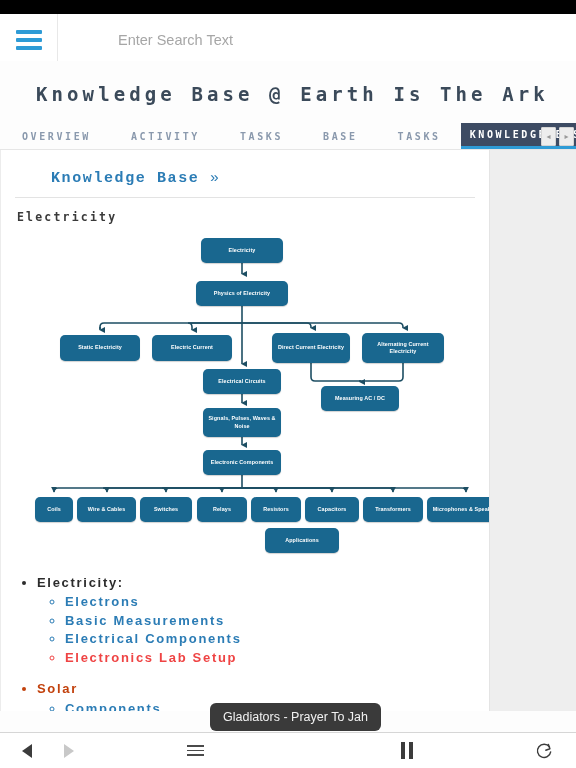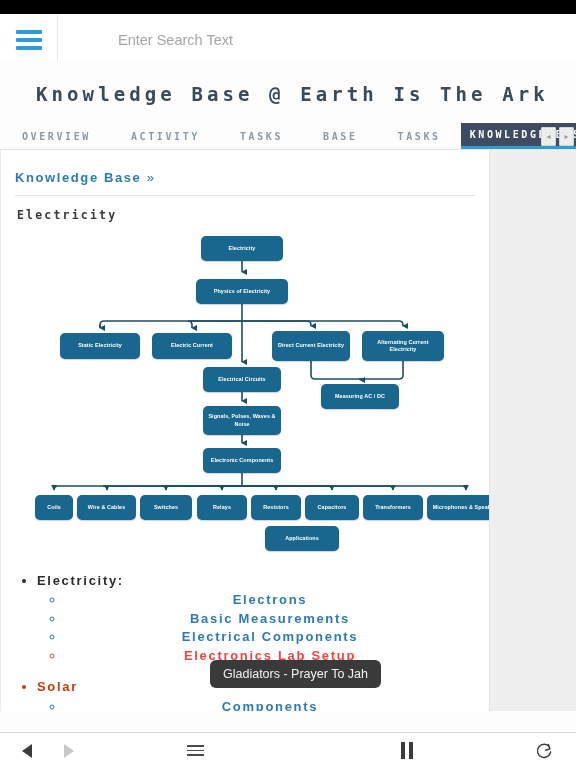--- a/index.html
+++ b/index.html
@@ -66,23 +66,23 @@
 
   
   .contentrow { display:flex; height:calc(100% - 110px); }
   .content {
     width:490px; background:#fff; border-left:1px solid #ececec;
     border-right:1px solid #e4e4e4; padding:0 14px; overflow:hidden; position:relative;
   }
   .rightpanel { flex:1; background:#eeeeee; }
 
   .breadcrumb {
-    font-family:Liberation Sans, sans-serif;
-    font-size:13px; letter-spacing:1.6px; color:#2b7cb5; font-weight:bold;
-    padding:20px 0 10px 0; cursor:pointer;
+    font-family:Liberation Mono, monospace;
+    font-size:15px; letter-spacing:1.6px; color:#2b7cb5; font-weight:bold;
+    padding:20px 0 10px 0; cursor:pointer;margin-left:36px;
   }
   .bcsep { color:#2b7cb5; font-weight:normal; }
   .hr { border-top:1px solid #e3e3e3; }
   .sectitle {
     font-family:"DejaVu Sans Mono","Liberation Mono",monospace;
     font-size:11.5px; letter-spacing:2.2px; color:#3a3a3a; font-weight:bold;
     padding:12px 0 6px 2px;
   }
 
   
@@ -97,27 +97,27 @@
   }
 
   
   .kblist { margin-top:14px; padding-left:22px; }
   .kblist li {
     font-family:Liberation Sans, sans-serif;
     font-size:13px; letter-spacing:1.7px; font-weight:bold; color:#2c2c2c;
     line-height:1.42; list-style:disc;
   }
   .kblist ul { padding-left:28px; margin-top:1px; }
-  .kblist ul li { list-style:circle; color:#2b7cb5;text-align:center; }
+  .kblist ul li { list-style:circle; color:#2b7cb5; }
   .kblist ul li.red { color:#ef4444; }
   .spacer { height:13px; list-style:none !important; }
 
   
   .toast {
-    position:absolute; left:210px; top:660px; background:#3a3a3a; color:#f2f2f2;
+    position:absolute; left:210px; top:703px; background:#3a3a3a; color:#f2f2f2;
     font-size:12.5px; padding:7px 13px; border-radius:6px;
     font-family:"Liberation Sans", sans-serif; white-space:nowrap;
   }
 
   
   .bottombar {
     position:absolute; left:0; bottom:0; width:576px; height:36px; background:#fff;
     border-top:1px solid #d6d6d6; display:flex; align-items:center;
   }
   .bslot { display:flex; align-items:center; justify-content:center; }

